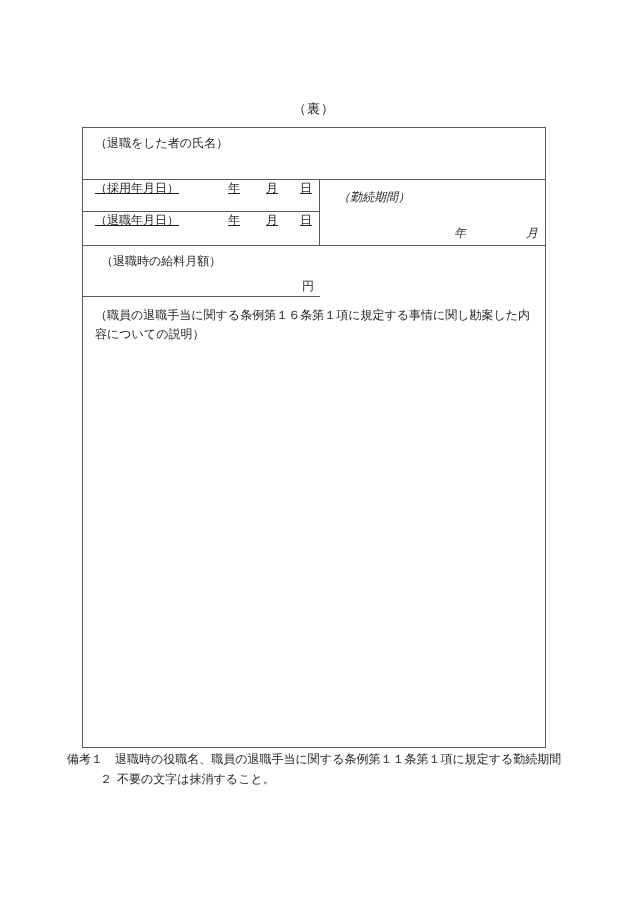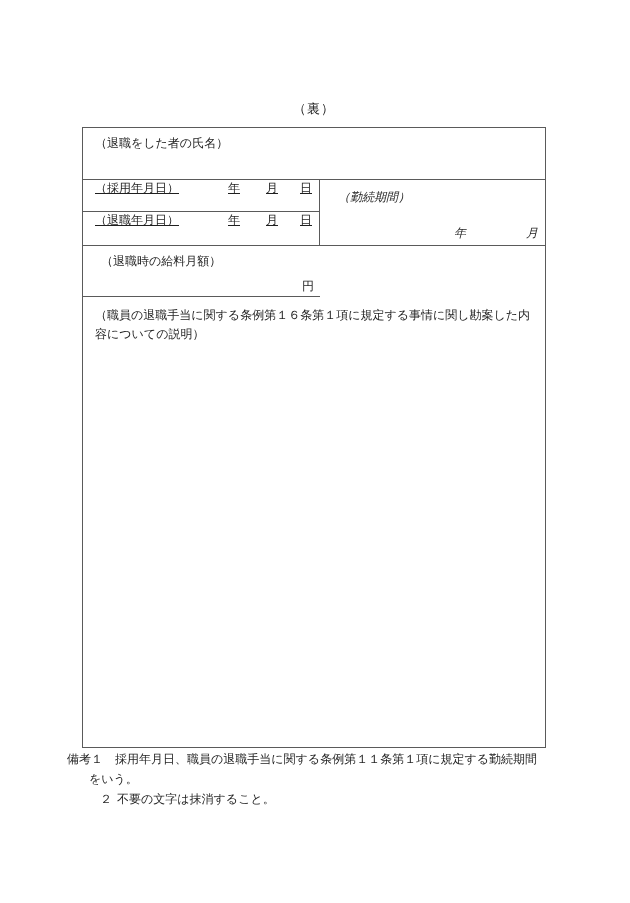--- a/index.html
+++ b/index.html
@@ -139,21 +139,20 @@
 
 
     <div class="cell span2 explanation-cell">
       <span>（職員の退職手当に関する条例第１６条第１項に規定する事情に関し勘案した内容についての説明）</span>
     </div>
 
   </div>
 
   <div class="notes">
     <div class="note-line">
-      <span>備考１</span><span class="note-gap"></span><span>採用年月日、職員の退職手当に関する条例第１１条第１項に規定する勤続期間</span>
+      <span>備考１</span><span class="note-gap"></span><span>退職時の役職名、職員の退職手当に関する条例第１１条第１項に規定する勤続期間</span>
     </div>
-    <div class="note-line note-cont">をいう。</div>
     <div class="note-line">
       <span class="note2-prefix">２</span><span class="note2-gap"></span><span>不要の文字は抹消すること。</span>
     </div>
   </div>
 
 </div>
 
 </body></html>

